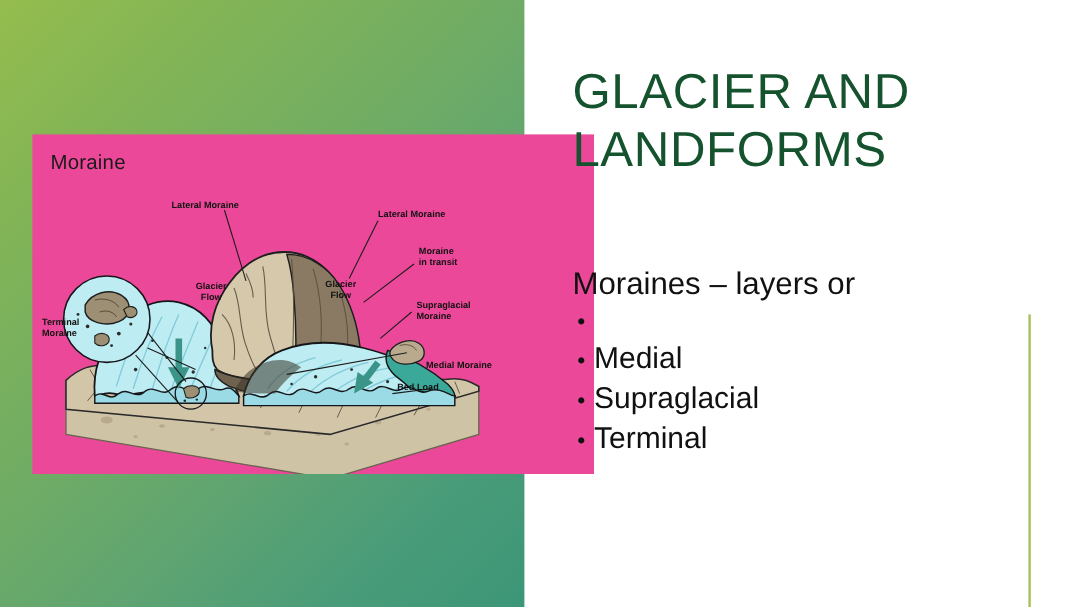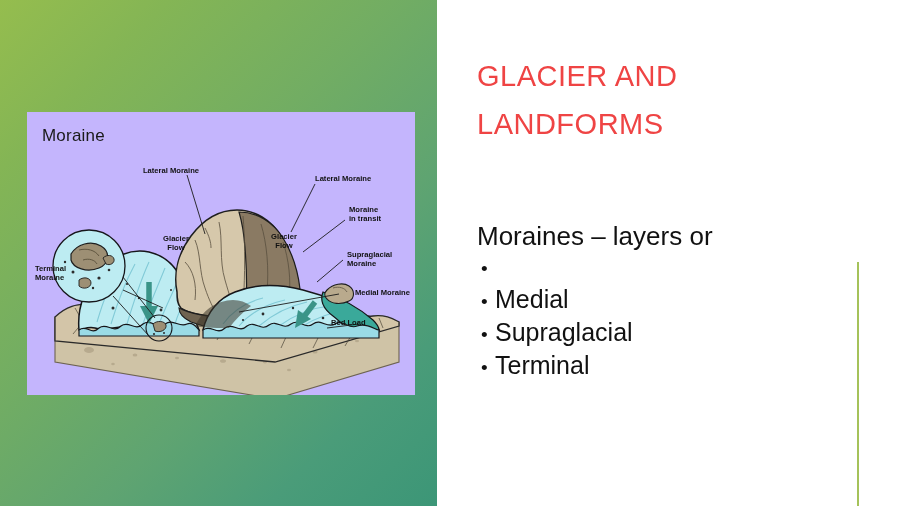--- a/index.html
+++ b/index.html
@@ -26,23 +26,23 @@
     width: 437px;
     height: 506px;
     background: linear-gradient(135deg, #95bd4e 0%, #84b555 18%, #72ad63 42%, #5fa471 64%, #4a9c79 82%, #3c9677 100%);
   }
 
   
   #picture-card {
     position: absolute;
     left: 27px;
     top: 112px;
-    width: 388px;
+    width: 468px;
     height: 283px;
-    background: #c4b5fd;
+    background: #ec4899;
     overflow: hidden;
   }
 
   #diagram-title {
     position: absolute;
     left: 15px;
     top: 14px;
     font-size: 17px;
     color: #1a1a1a;
     font-family: "Liberation Sans", sans-serif;
@@ -64,24 +64,24 @@
 
   
   #title-block {
     position: absolute;
     left: 477px;
     top: 52px;
     width: 350px;
   }
   .title-line {
     font-family: "Liberation Sans", sans-serif;
-    font-size: 29px;
+    font-size: 41px;
     line-height: 48px;
     font-weight: 400;
-    color: #ef4444;
+    color: #14532d;
     letter-spacing: .5px;
     white-space: pre;
   }
 
   #body-block {
     position: absolute;
     left: 477px;
     top: 196px;
     width: 350px;
     margin-top: 24px;
@@ -336,21 +336,21 @@
     <div class="dlabel ctr" style="left:96px; top:54px; width:96px;">Lateral Moraine</div>
 
     <div class="dlabel" style="left:288px; top:62px;">Lateral Moraine</div>
 
     <div class="dlabel" style="left:322px; top:93px;">Moraine</div>
     <div class="dlabel" style="left:322px; top:102px;text-align:right;">in transit</div>
 
     <div class="dlabel" style="left:320px; top:138px;">Supraglacial</div>
     <div class="dlabel" style="left:320px; top:147px;">Moraine</div>
 
-    <div class="dlabel" style="left:316px; top:176px;padding-left:12px;">Medial Moraine</div>
+    <div class="dlabel" style="left:316px; top:188px;padding-left:12px;">Medial Moraine</div>
 
     <div class="dlabel" style="left:304px; top:206px;">Bed Load</div>
 
     <div class="dlabel" style="left:8px; top:152px;">Terminal</div>
     <div class="dlabel" style="left:8px; top:161px;">Moraine</div>
 
     <div class="dlabel ctr" style="left:126px; top:122px; width:46px;">Glacier</div>
     <div class="dlabel ctr" style="left:126px; top:131px; width:46px;">Flow</div>
 
     <div class="dlabel ctr" style="left:234px; top:120px; width:46px;">Glacier</div>

